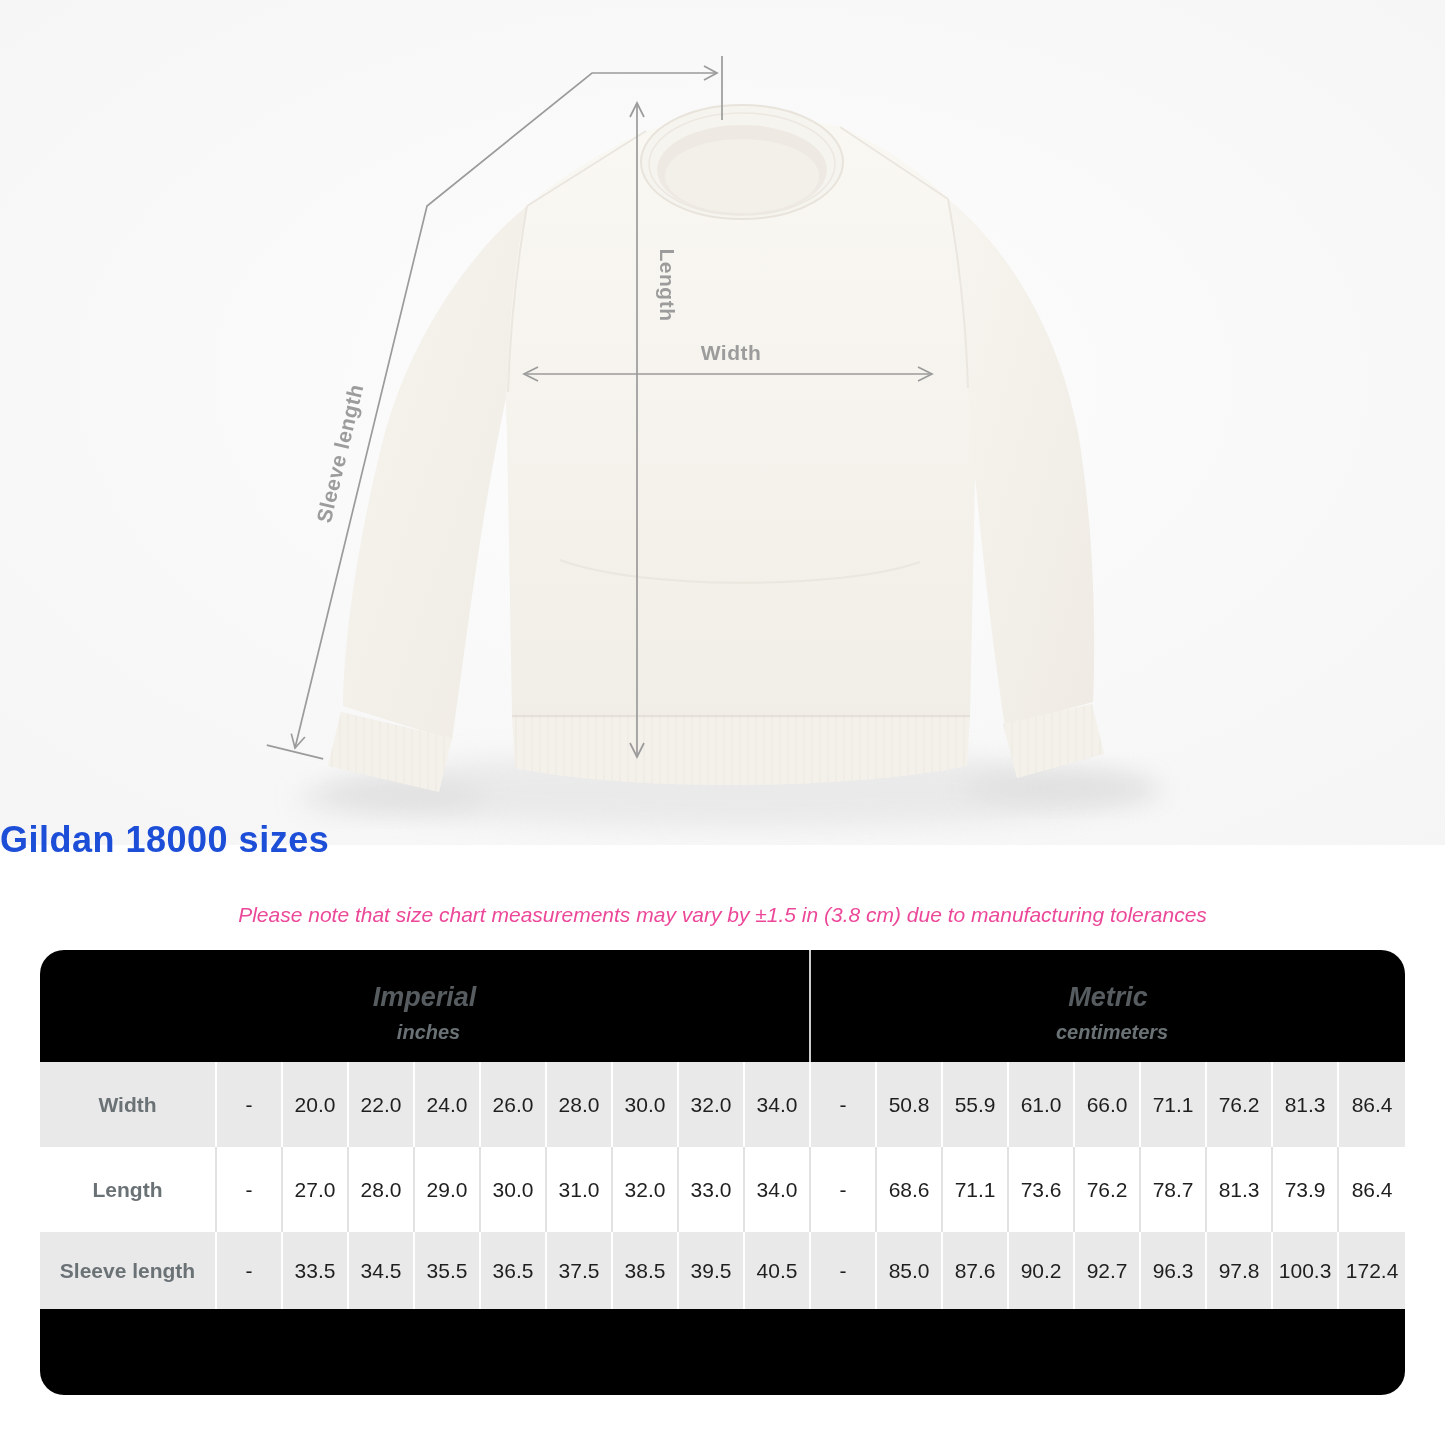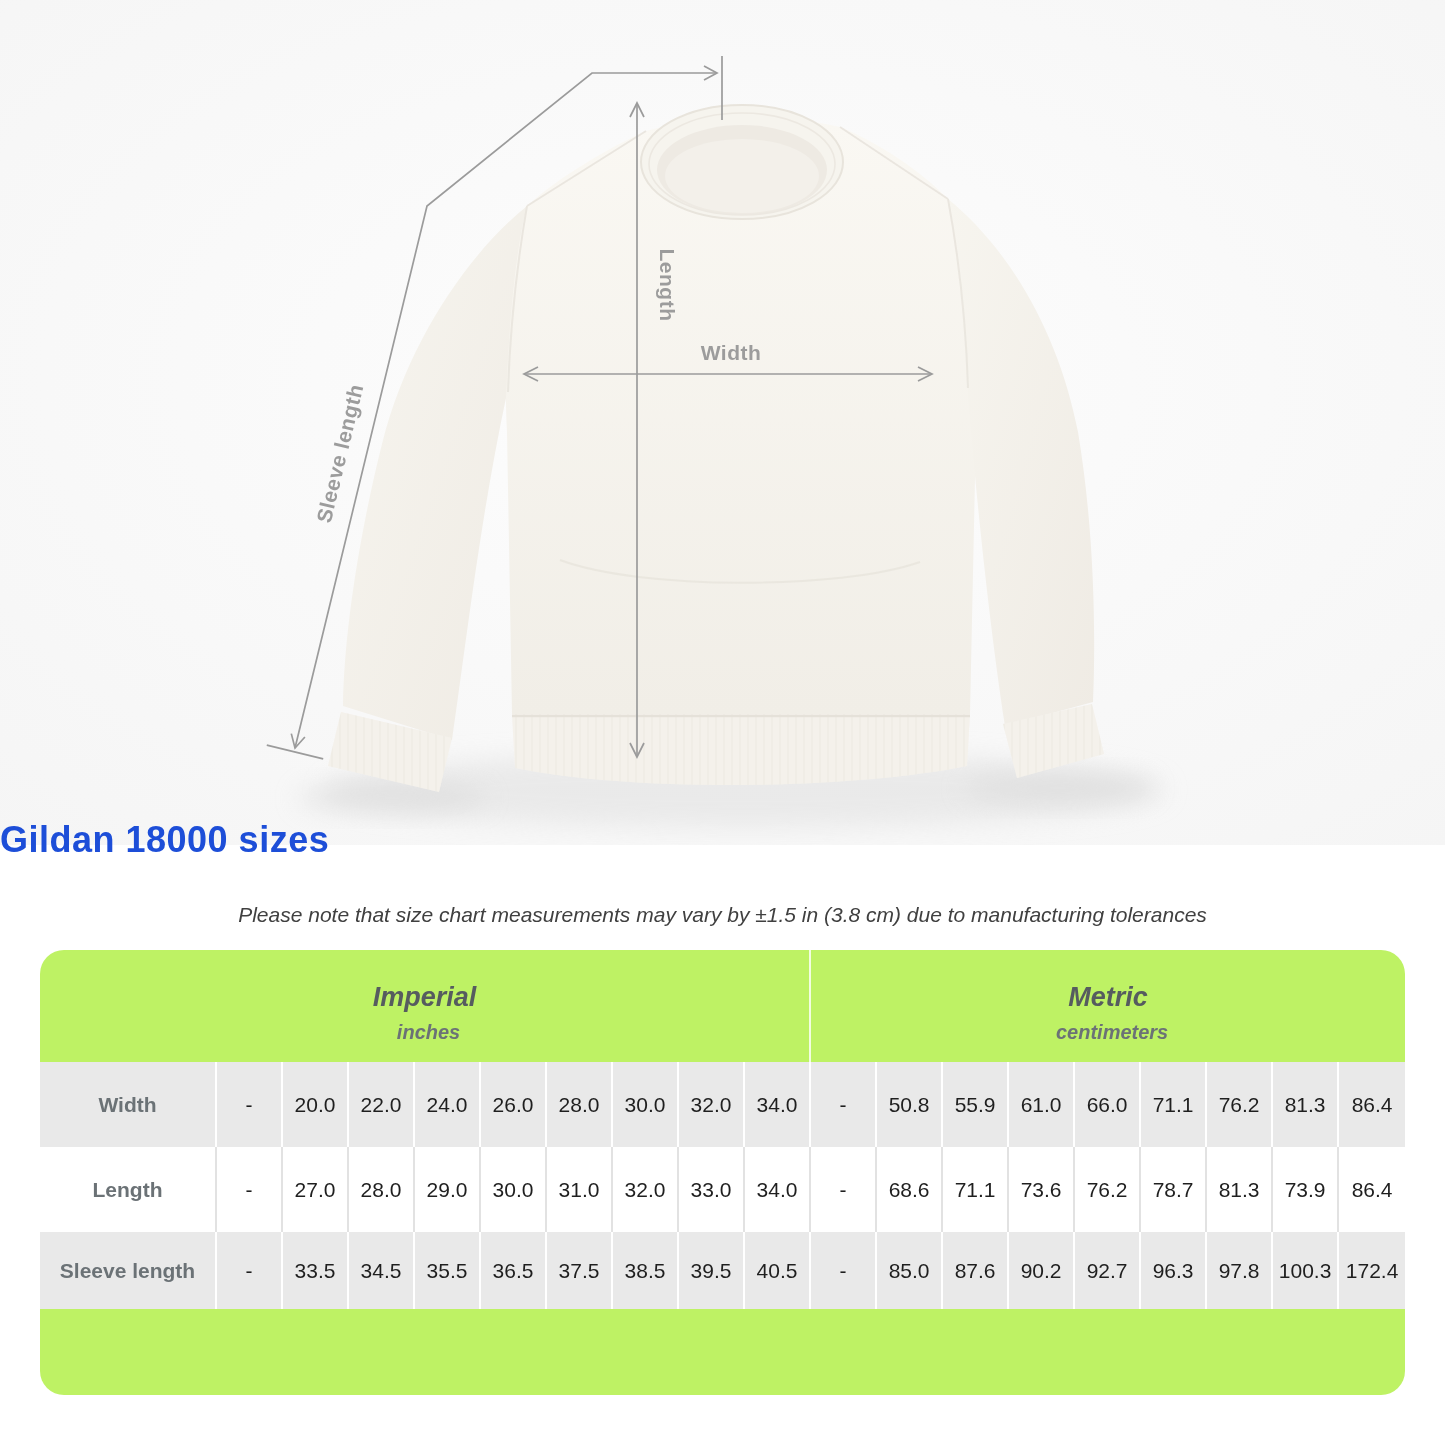--- a/index.html
+++ b/index.html
@@ -4,23 +4,23 @@
 <style>
   html,body{margin:0;padding:0;}
   body{
     width:1445px;height:1445px;background:#ffffff;position:relative;
     font-family:"Liberation Sans", sans-serif;overflow:hidden;
   }
   .photo{position:absolute;top:0;left:0;width:1445px;height:845px;}
   .headline{position:absolute;top:819px;left:0;width:1445px;text-align:left;
     font-size:36px;font-weight:700;color:#1d4ed8;letter-spacing:.5px;}
   .subline{position:absolute;top:903px;left:0;width:1445px;text-align:center;
-    font-size:21px;font-style:italic;color:#404040;}
+    font-size:21px;font-style:italic;color:#ec4899;}
   .tableWrap{position:absolute;top:950px;left:40px;width:1365px;height:445px;
-    background:#bef264;border-radius:24px;overflow:hidden;}
+    background:#000000;border-radius:24px;overflow:hidden;}
   table.sizes{border-collapse:separate;border-spacing:0;table-layout:fixed;
     width:1365px;}
   table.sizes td,table.sizes th{padding:0;text-align:center;vertical-align:middle;
     overflow:hidden;white-space:nowrap;}
   tr.unitsRow{height:112px;}
   tr.headRow{height:86px;}
   tr.dataRow{height:85px;}
   tr.dataRowLast{height:77px;}
   tr.unitsRow th{background:transparent;}
   tr.unitsRow th.impCell{border-right:2px solid rgba(255,255,255,.8);}

